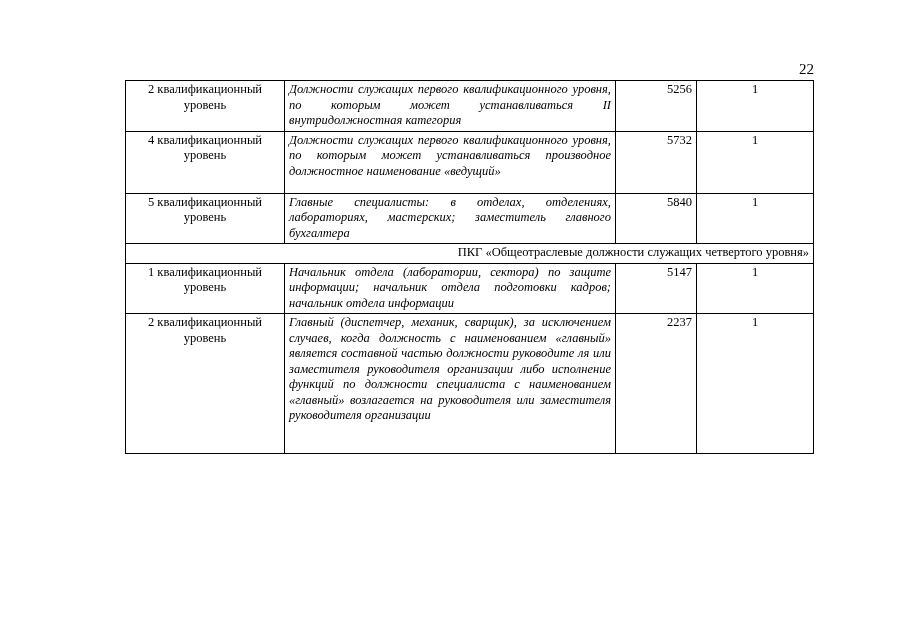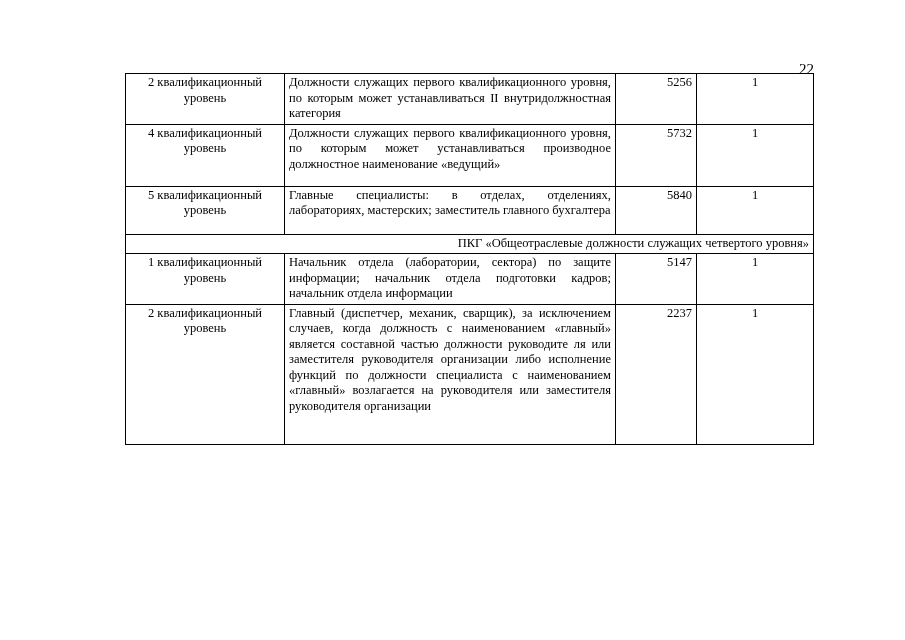--- a/index.html
+++ b/index.html
@@ -17,39 +17,40 @@
   }
   .page-number {
     position: absolute;
     top: 61px;
     left: 799px;
     font-size: 15px;
   }
   table.doc-table {
     position: absolute;
     left: 125px;
-    top: 73px;
+    top: 80px;
     width: 660px;
     border-collapse: collapse;
     table-layout: fixed;
     font-size: 12.5px;
     line-height: 1.24;
   }
   table.doc-table td {
     border: 1px solid #000;
     vertical-align: top;
     padding: 1px 4px 2px 4px;
   }
   td.level-cell {
     width: 150px;
     text-align: center;
   }
   td.desc-cell {
     width: 322px;
     text-align: justify;
+    font-style: italic;
   }
   td.salary-cell {
     width: 72px;
     text-align: right;
   }
   td.coef-cell {
     width: 108px;
     text-align: center;
   }
   tr.section-row td {

